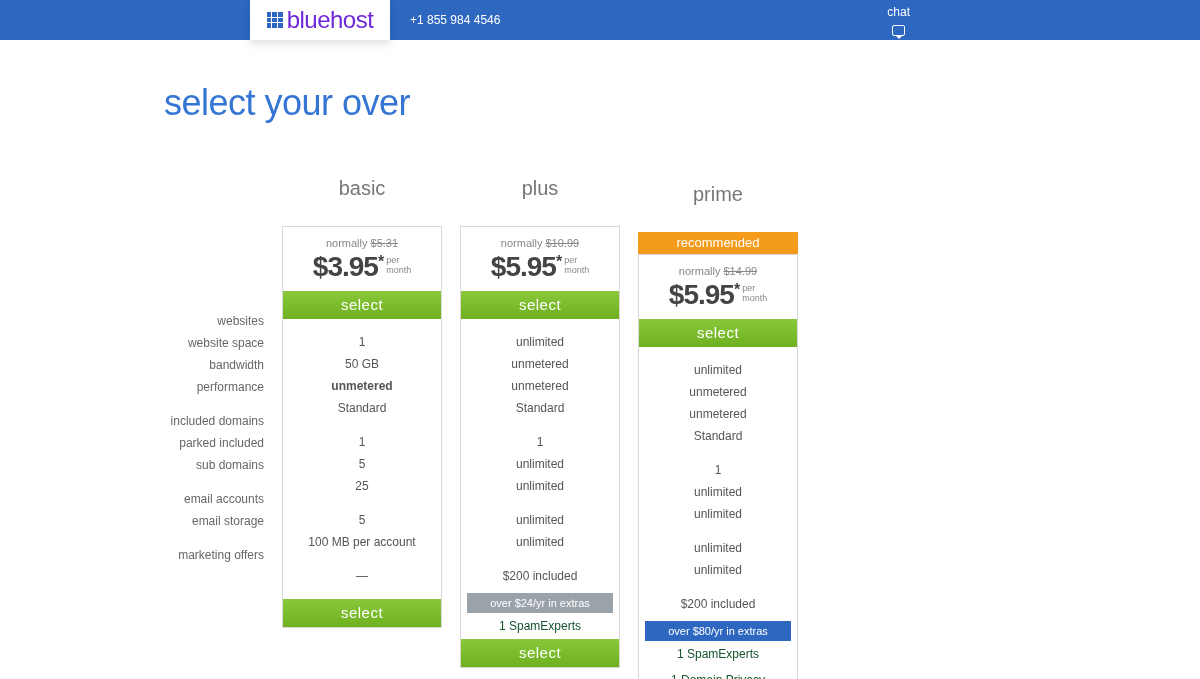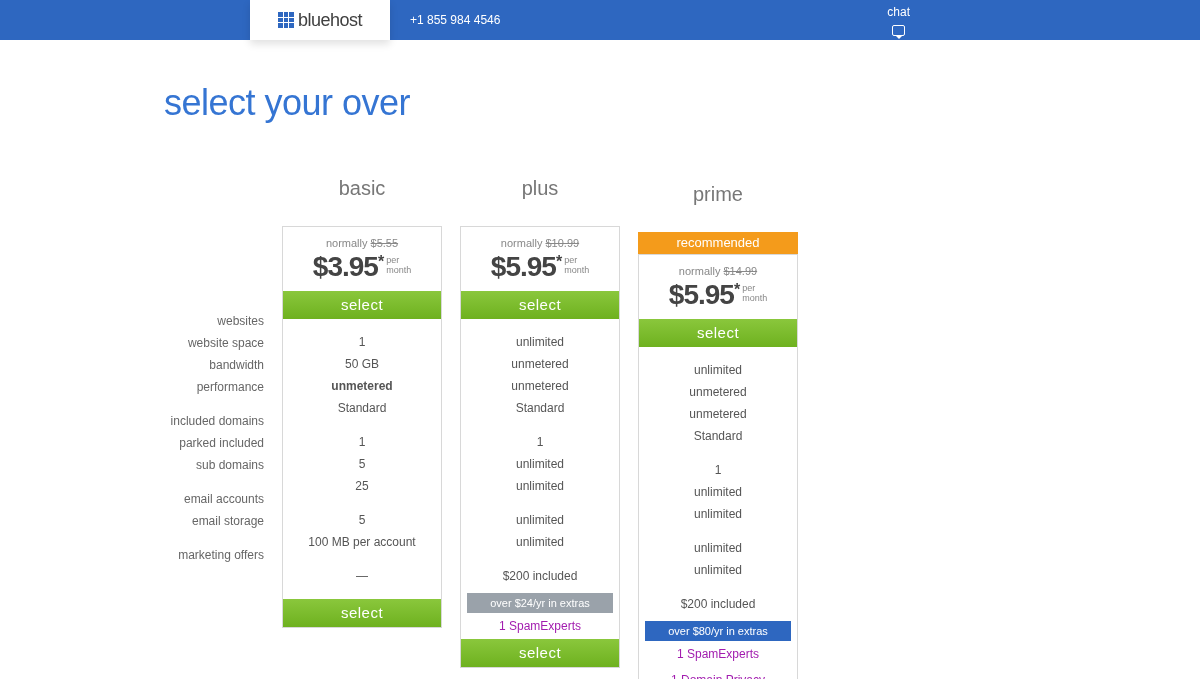--- a/index.html
+++ b/index.html
@@ -1,21 +1,21 @@
 <!DOCTYPE html>
 <html><head>
 <meta charset="utf-8">
 <style>
   * { box-sizing: border-box; margin: 0; padding: 0; }
   body { font-family: "Helvetica Neue", Arial, sans-serif; background: #fff; color: #555; width: 1200px; }
   .topbar { display: flex; align-items: center; background: #2e67c0; height: 40px; }
   .logo-wrap { background: #fff; width: 140px; height: 40px; display: flex; align-items: center; justify-content: center; margin-left: 250px; gap: 4px; box-shadow: 0 4px 8px rgba(0,0,0,0.12); }
   .logo-grid { width: 16px; height: 16px; display: grid; grid-template-columns: repeat(3,1fr); grid-template-rows: repeat(3,1fr); gap: 1.2px; }
   .logo-grid div { background: #2e67c0; }
-  .logo-text { color: #404040; font-size: 18px; font-weight: 300; letter-spacing: -0.5px; }
+  .logo-text { color: #6d28d9; font-size: 24px; font-weight: 300; letter-spacing: -0.5px; }
   .phone { color: #fff; font-size: 12px; margin-left: 20px; }
   .chat { margin-left: auto; margin-right: 290px; color: #fff; font-size: 12px; display: flex; align-items: center; gap: 6px; cursor: pointer; flex-direction: column; }
   .chat-icon { width: 13px; height: 11px; border: 1px solid #fff; border-radius: 2px; position: relative; }
   .chat-icon::after { content:''; position:absolute; bottom:-4px; left:3px; width:0; height:0; border-left:3px solid transparent; border-right:3px solid transparent; border-top:3px solid #fff; }
   .container { width: 900px; margin: 0 auto; padding-left: 14px; }
   h1.page-title { color: #3575d3; font-weight: 300; font-size: 36px; margin: 42px 0 50px 0; letter-spacing: -0.5px; }
   .pricing { display: flex; align-items: flex-start; }
   .labels-col { width: 110px; padding-top: 136px; text-align: right; font-size: 12px; color: #666; }
   .labels-col .lbl { height: 22px; line-height: 22px; padding-right: 10px; }
   .labels-col .gap { height: 12px; }
@@ -31,21 +31,21 @@
   .price-line { display: flex; justify-content: center; align-items: flex-start; margin-top: 2px; }
   .price-main { font-size: 28px; font-weight: 600; color: #444; letter-spacing: -1px; }
   .aster { font-size: 16px; font-weight: 600; color: #444; margin-top: 2px; }
   .per { font-size: 9px; color: #888; text-align: left; line-height: 10px; margin-left: 2px; margin-top: 4px; }
   .btn-select { background: linear-gradient(#8ac73c,#6eb11f); color: #fff; text-align: center; font-size: 15px; line-height: 28px; height: 28px; cursor: pointer; letter-spacing: 0.5px; }
   .feat { text-align: center; font-size: 12px; color: #555; height: 22px; line-height: 22px; }
   .feat.bold { font-weight: 600; }
   .section-gap { height: 12px; }
   .pill { background: #9aa2aa; color: #fff; font-size: 11px; border-radius: 0; height: 20px; line-height: 20px; text-align: center; margin: 6px 6px 0; }
   .pill.blue { background: #2e67c0; }
-  .extra { text-align:center; font-size:12px; color:#a21caf; padding: 6px 0; }
+  .extra { text-align:center; font-size:12px; color:#14532d; padding: 6px 0; }
 </style>
 </head>
 <body>
 
 <div class="topbar">
   <div class="logo-wrap">
     <div class="logo-grid">
         <div></div>
         <div></div>
         <div></div>
@@ -84,21 +84,21 @@
       <div class="gap"></div>
       <div class="lbl">marketing offers</div>
     </div>
 
     <div class="plans">
 
       <div class="plan">
         <div class="name">basic</div>
         <div class="card">
           <div class="price-area">
-            <div class="normally"><span>normally</span> <span class="strike">$5.55</span></div>
+            <div class="normally"><span>normally</span> <span class="strike">$5.31</span></div>
             <div class="price-line">
               <span class="price-main">$3.95</span>
                 <span class="aster">*</span>
               <span class="per"><span>per</span><br><span>month</span></span>
             </div>
           </div>
           <div class="btn-select">select</div>
           <div class="section-gap"></div>
           <div class="feat">1</div>
           <div class="feat">50 GB</div>

